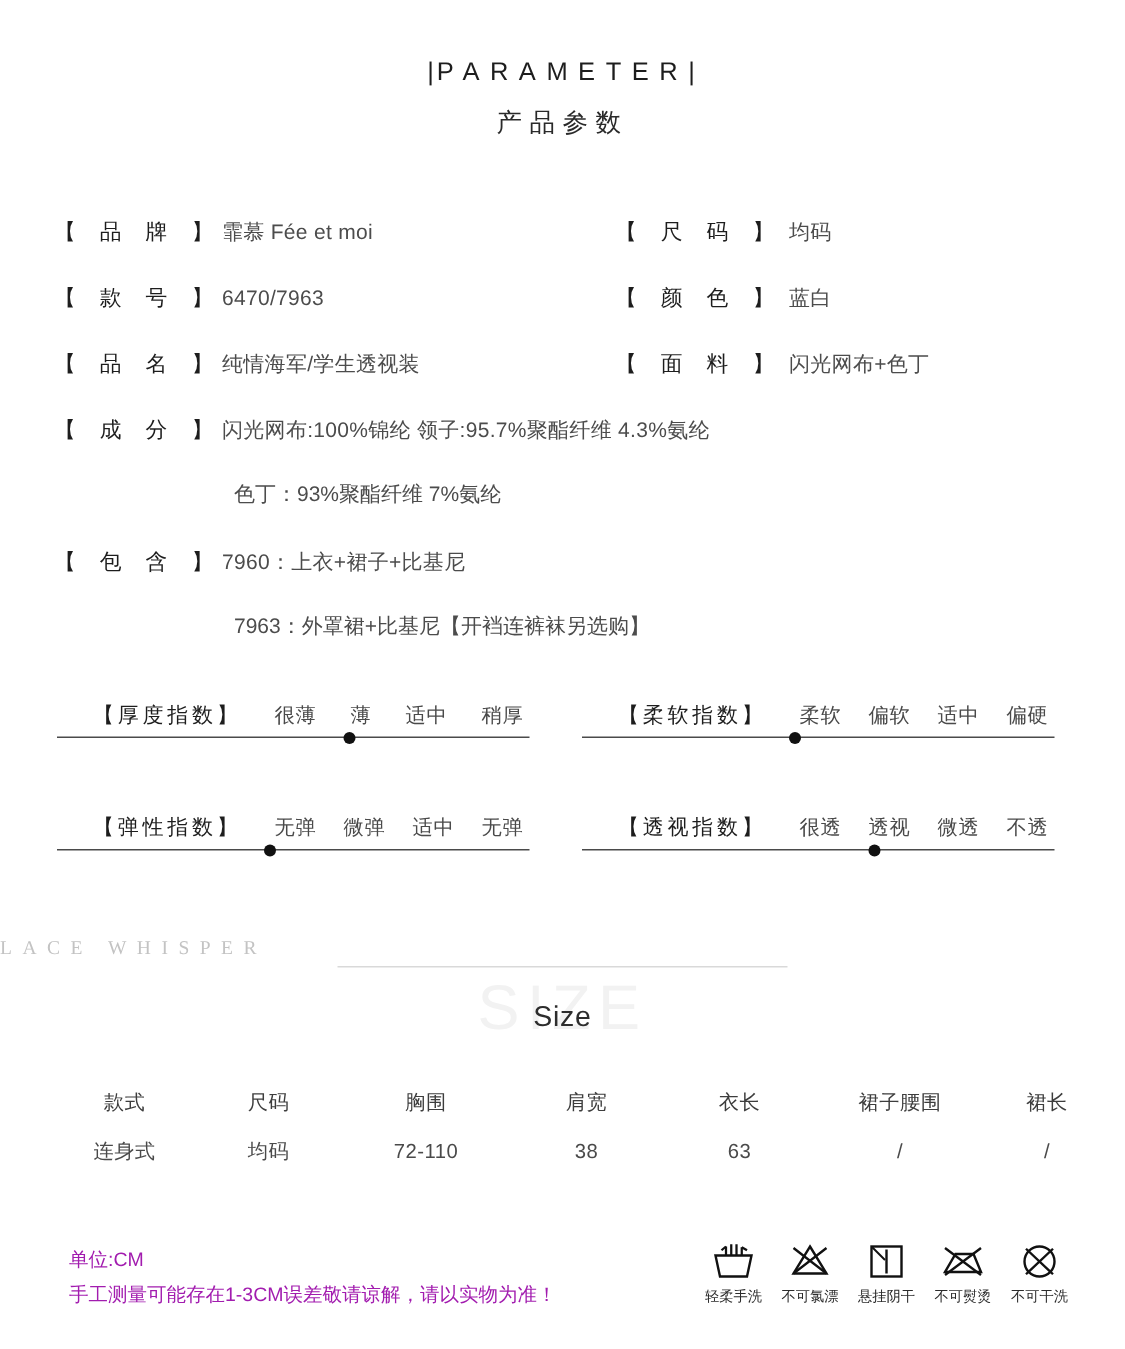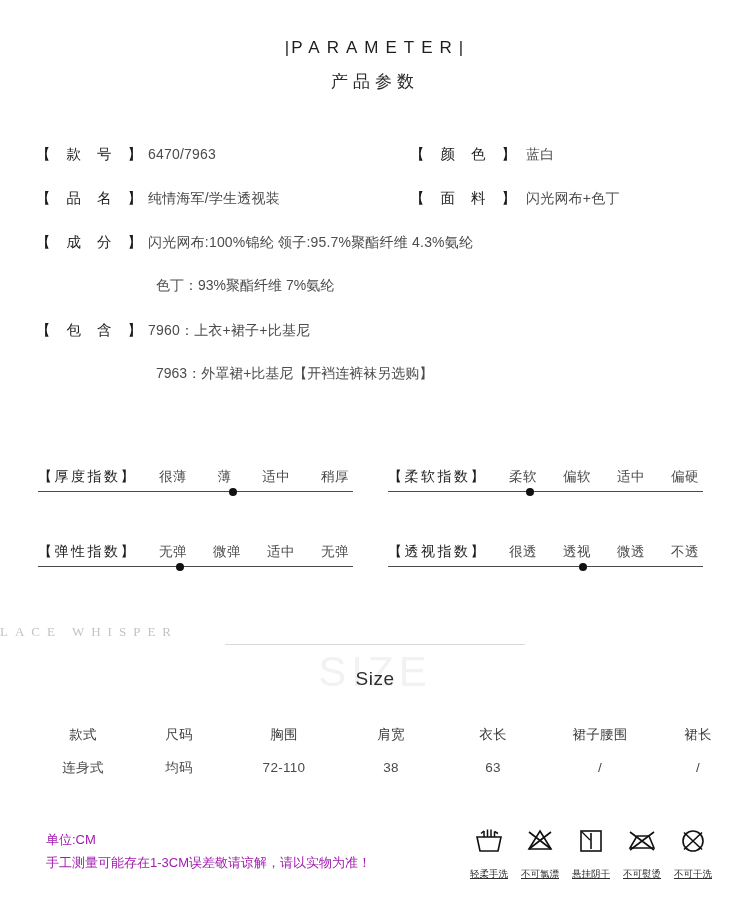--- a/index.html
+++ b/index.html
@@ -103,20 +103,21 @@
     width: 315px;
   }
   .idx-group.left  { left: 38px; }
   .idx-group.right { left: 388px; }
 
   .idx-head {
     display: flex;
     align-items: baseline;
     white-space: nowrap;
     padding-bottom: 5px;
+    margin-left: 24px;
   }
   .idx-name {
     font-size: 14px;
     color: #1d1d1d;
     letter-spacing: 2.5px;
     flex: 0 0 auto;
   }
   .idx-ticks {
     flex: 1 1 auto;
     display: flex;
@@ -248,40 +249,49 @@
     text-align: center;
   }
   .care-glyph {
     height: 30px;
     display: flex;
     align-items: center;
     justify-content: center;
   }
   .care-glyph svg { display: block; }
   .care-name {
-    margin-top: 12px;
+    margin-top: 2px;
     font-size: 9.5px;
     color: #2b2b2b;
     white-space: nowrap;
     letter-spacing: 0;
-    text-decoration: underline;
   }
 </style>
 </head>
 <body>
 
 <div class="header">
   <div class="header-en">
     <span class="bar">|</span><span>PARAMETER</span><span class="bar">|</span>
   </div>
   <div class="header-cn">产品参数</div>
 </div>
 
 <div class="params">
 
+  <div class="prow">
+    <div class="pcell left">
+      <span class="plabel">【 品 牌 】</span>
+      <span class="pvalue">霏慕 Fée et moi</span>
+    </div>
+    <div class="pcell right">
+      <span class="plabel">【 尺 码 】</span>
+      <span class="pvalue">均码</span>
+    </div>
+  </div>
 
   <div class="prow">
     <div class="pcell left">
       <span class="plabel">【 款 号 】</span>
       <span class="pvalue">6470/7963</span>
     </div>
     <div class="pcell right">
       <span class="plabel">【 颜 色 】</span>
       <span class="pvalue">蓝白</span>
     </div>

